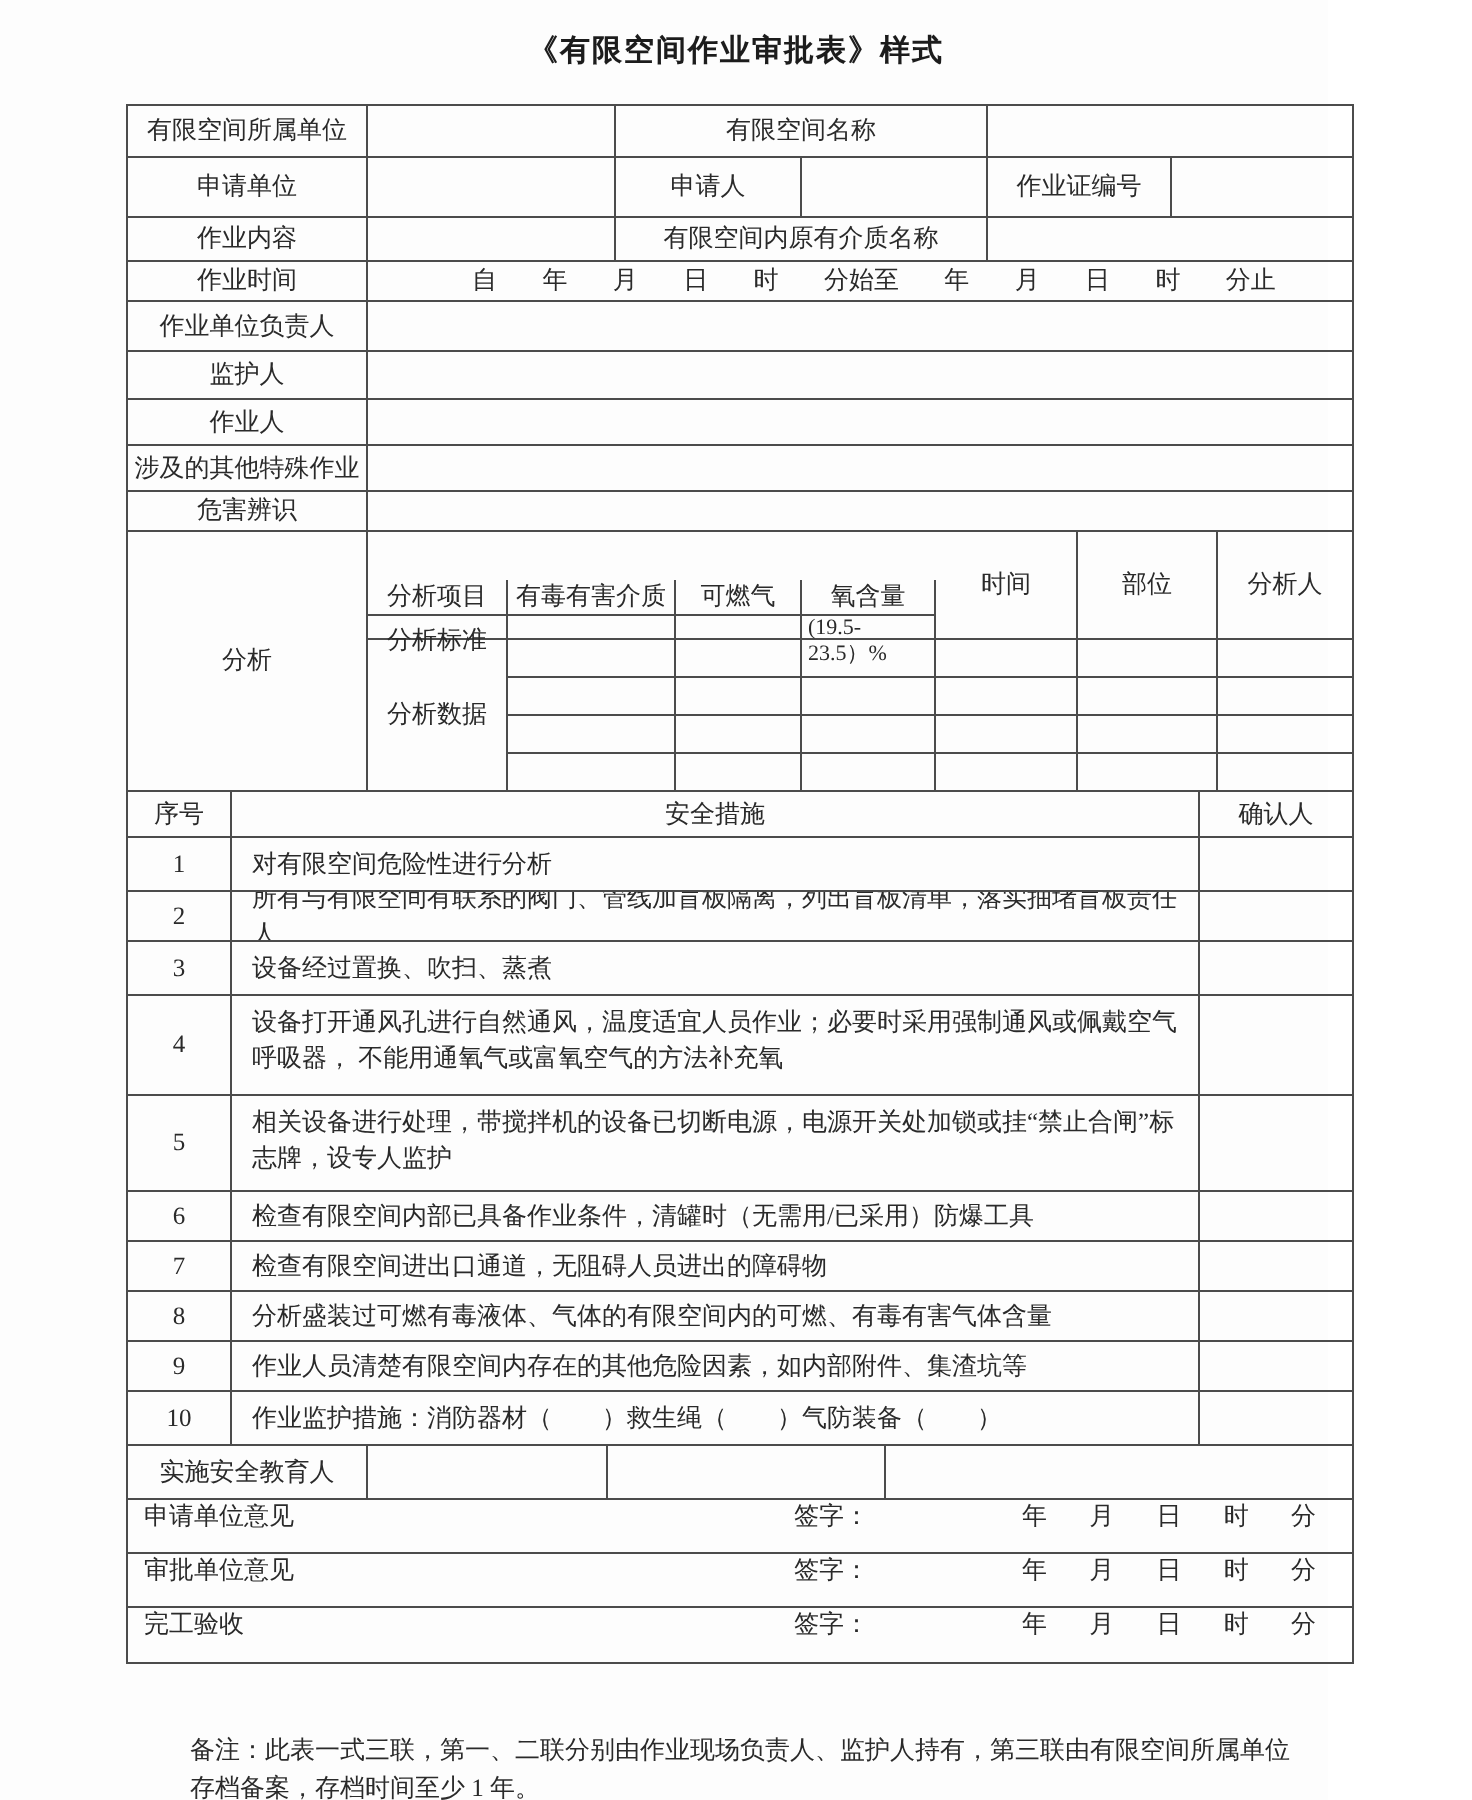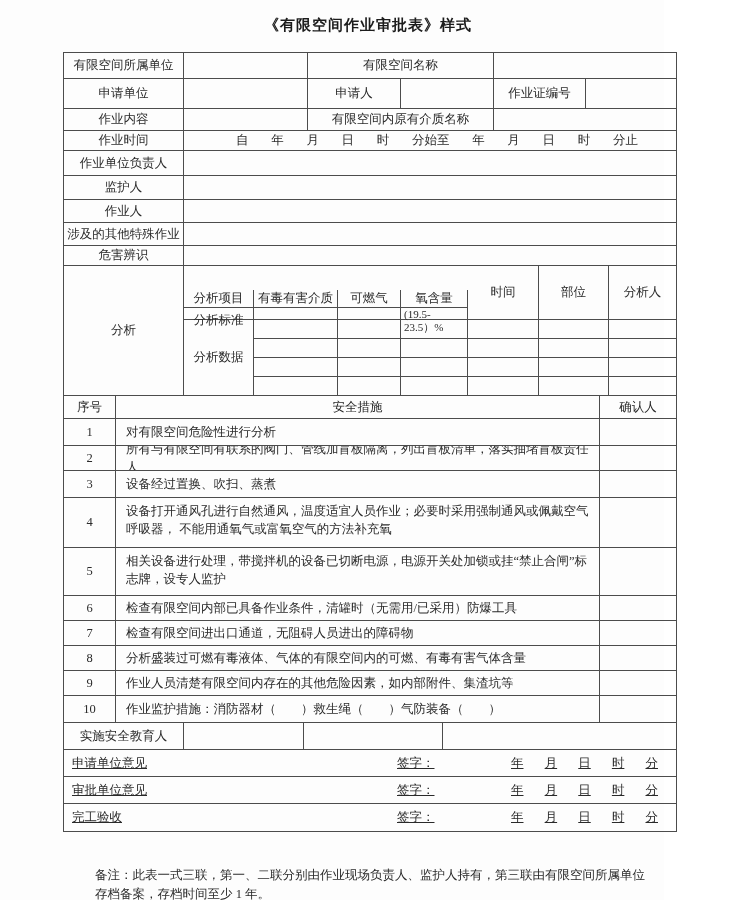--- a/index.html
+++ b/index.html
@@ -57,21 +57,21 @@
     justify-content:flex-start; padding-left:3px;
     flex-direction:column; display:flex; align-items:flex-start; justify-content:center;
   }
   .oxy span { display:block; }
   .measure-cell {
     flex-direction:column; align-items:flex-start; justify-content:center;
     line-height:1.45; padding:2px 8px 2px 10px; text-align:left;
   }
   .compiler { width:100%; padding-left:335px; box-sizing:border-box; }
   
-  .sigrow { align-items:center; padding:0 14px 0 8px;text-decoration:underline; }
+  .sigrow { align-items:flex-start; padding:0 14px 0 8px; }
   .op-label { flex:0 0 325px; text-align:left; }
   .op-sign { flex:0 0 58px; text-align:left; }
   .op-dates {
     flex:1 1 auto; display:flex; justify-content:space-between;
     margin-left:56px; padding-right:4px;
   }
   .note {
     position:absolute; left:95px; top:866px; width:562px;
     font-size:12.5px; line-height:1.55; color:#2a2a2a; text-align:left;
   }

